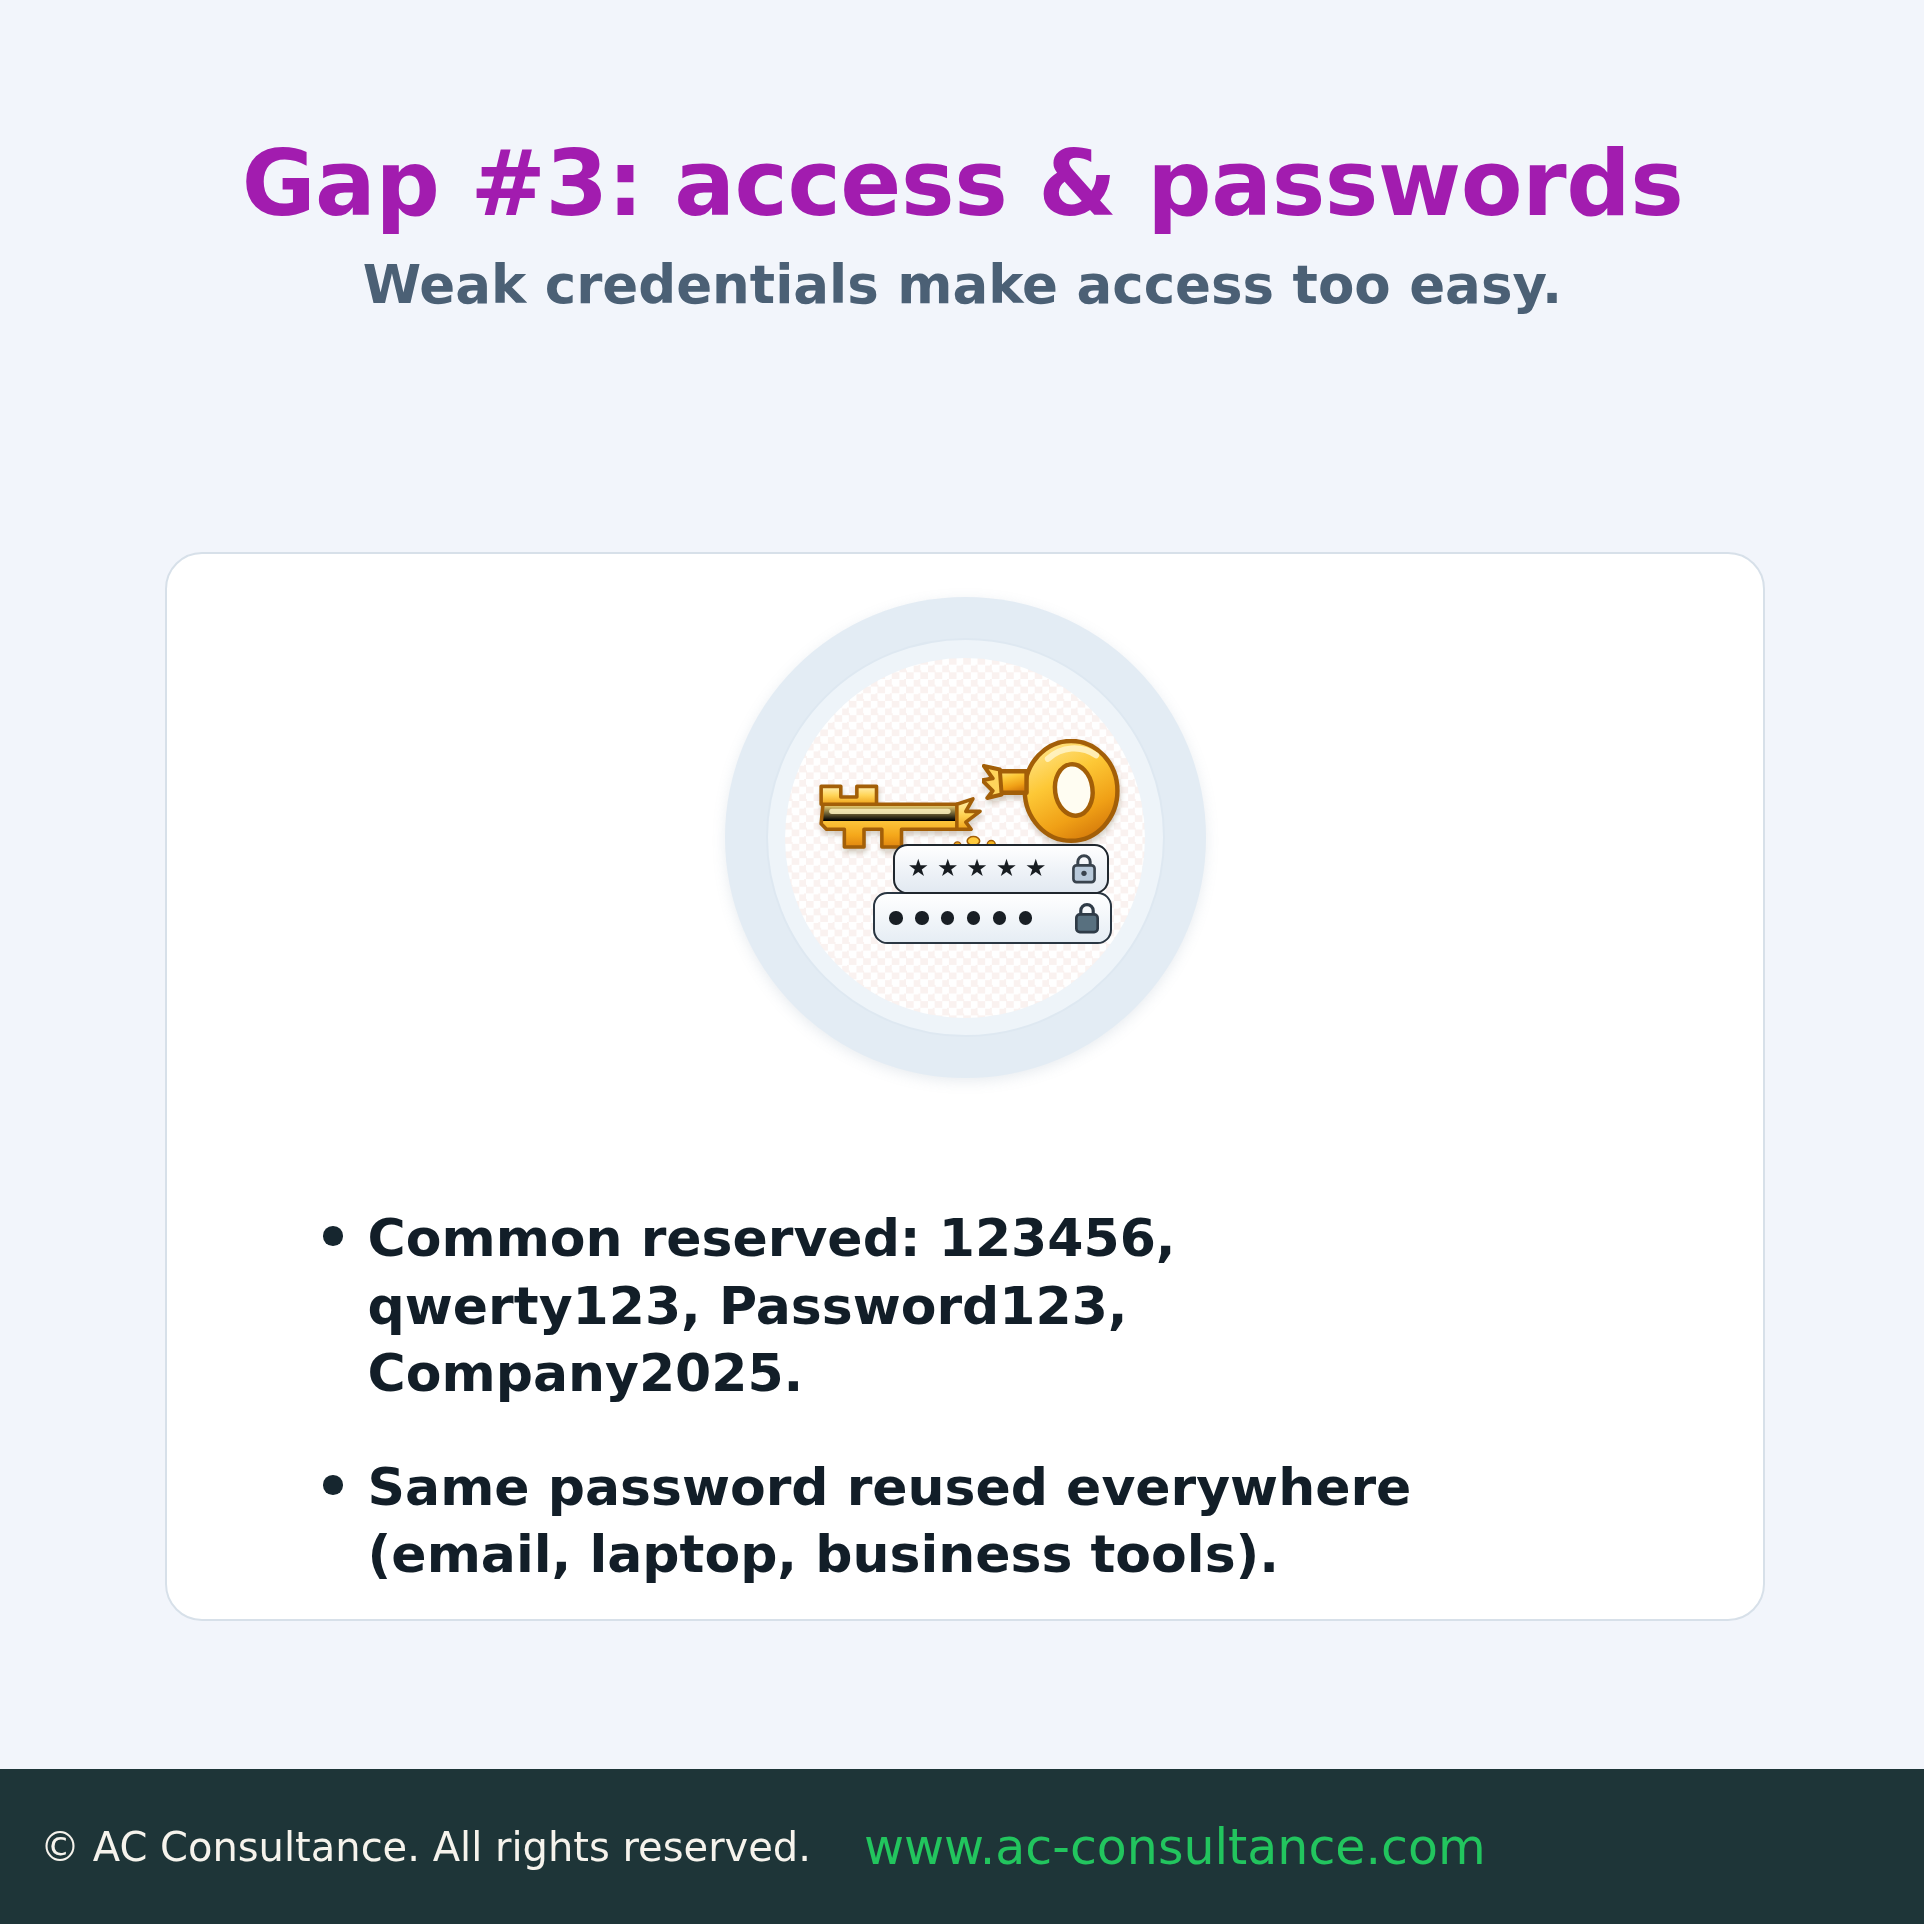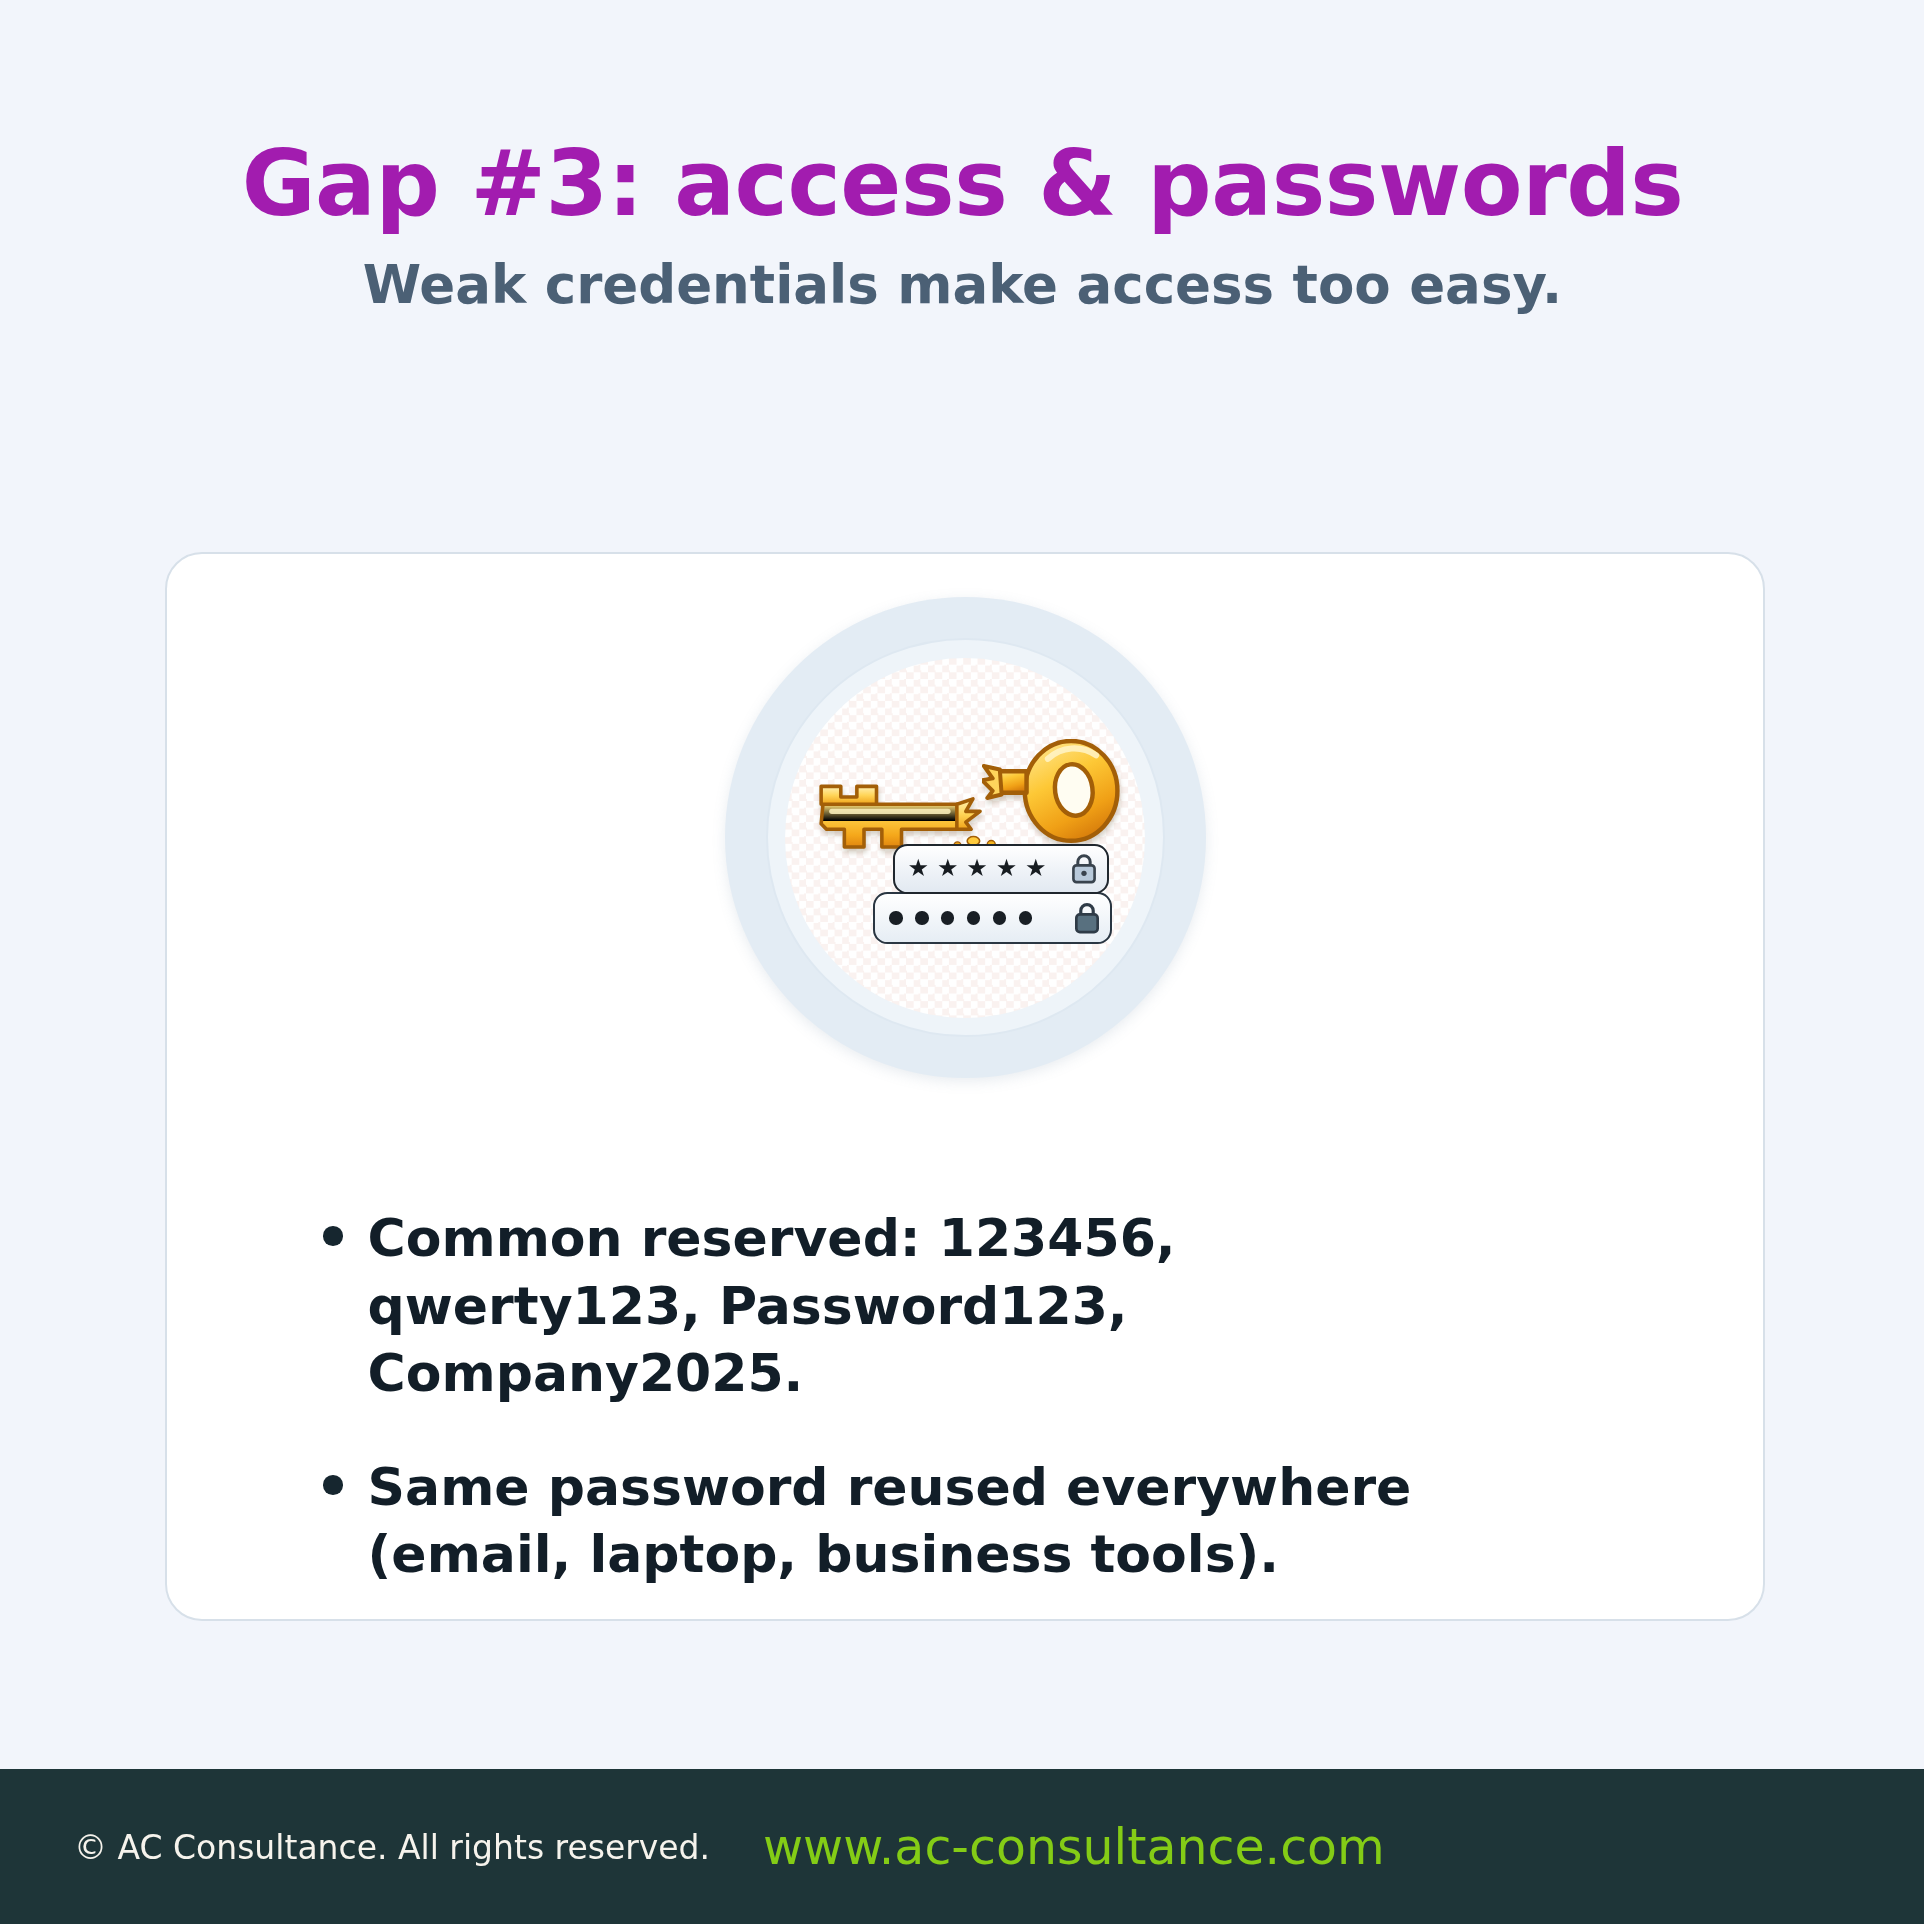--- a/index.html
+++ b/index.html
@@ -210,30 +210,30 @@
     left: 0;
     bottom: 0;
     width: 1925px;
     height: 156px;
     background: #1e3538;
     display: flex;
     align-items: center;
   }
 
   .footer-left {
-    margin-left: 74px;
-    font-size: 33px;
+    margin-left: 40px;
+    font-size: 40px;
     color: #f6f3ec;
     white-space: nowrap;
   }
 
   .footer-right {
     margin-left: 53px;
     font-size: 49px;
-    color: #84cc16;
+    color: #22c55e;
     white-space: nowrap;
   }
 </style>
 </head>
 <body>
 
 <div class="slide">
 
   <div class="header">
     <div class="slide-title">Gap #3: access &amp; passwords</div>

